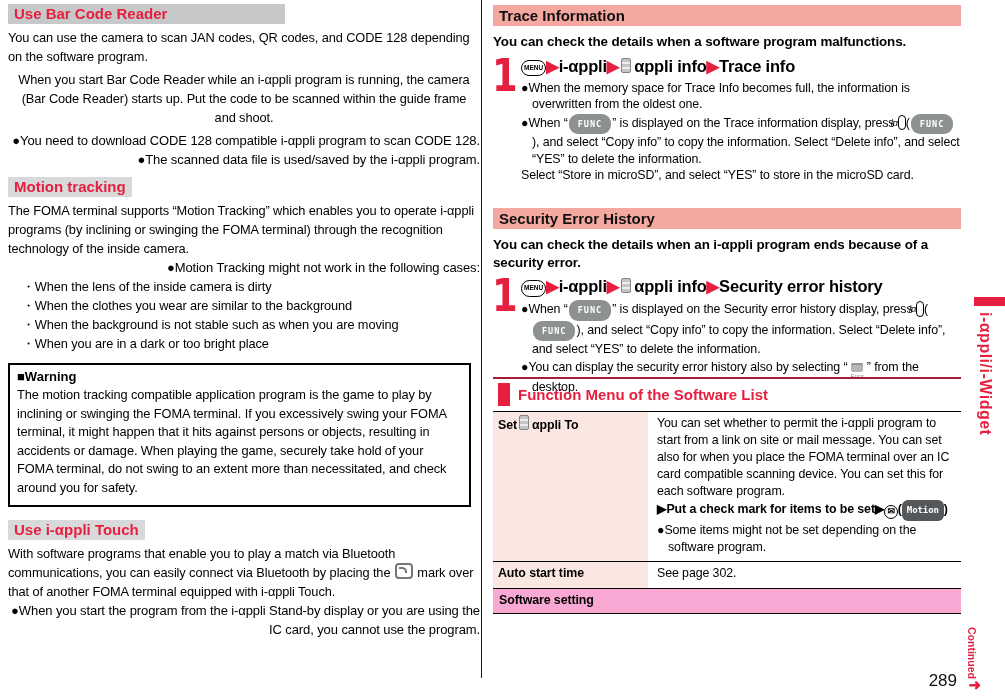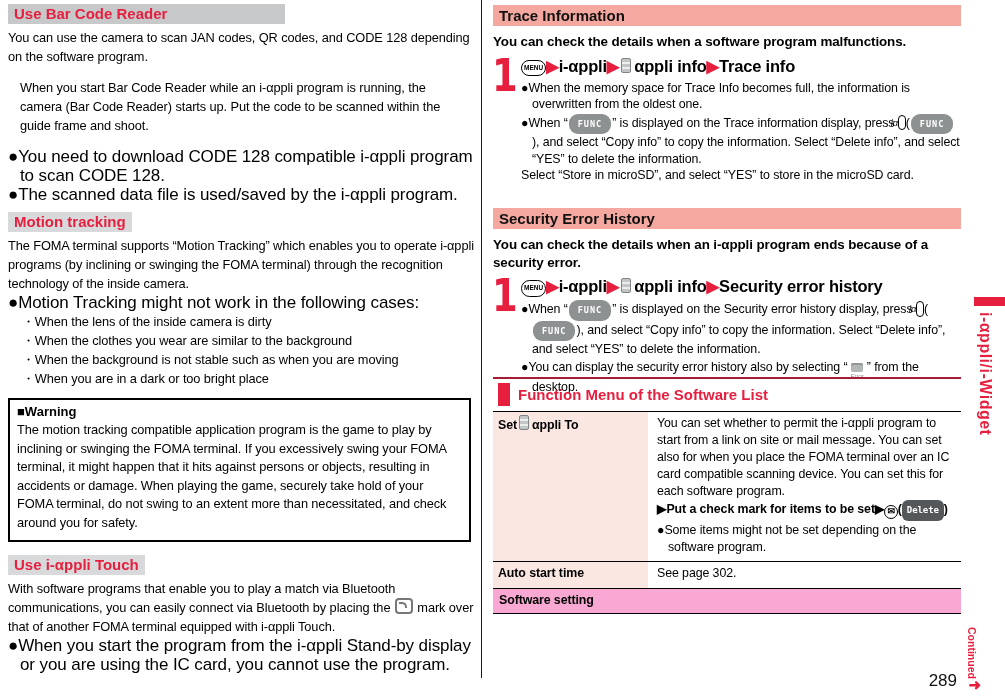--- a/index.html
+++ b/index.html
@@ -10,22 +10,22 @@
   
   .divider{position:absolute;left:481px;top:0;width:1px;height:678px;background:#1a1a1a;}
   .glyph{display:inline;}
   
   .left-col{position:absolute;left:8px;top:4px;width:472px;}
   .bar-main{background:#c7c8c9;color:#e71f3f;font-weight:bold;font-size:15px;
     padding:1px 6px 2px;width:277px;box-sizing:border-box;}
   .bar-sub{background:#d8d9da;color:#e71f3f;font-weight:bold;font-size:15px;
     padding:1px 6px 2px;display:inline-block;box-sizing:border-box;}
   .body-p{font-size:12.8px;line-height:19px;margin:4px 0 0;letter-spacing:-0.1px;}
-  .body-p.cont{margin:12px;}
-  .bullet{font-size:17px;line-height:19px;padding-left:12px;text-indent:-12px;letter-spacing:-0.1px;}
+  .body-p.cont{margin:4px;text-align:center;}
+  .bullet{font-size:13px;line-height:19px;padding-left:12px;text-indent:-12px;letter-spacing:-0.1px;text-align:right;}
   .subbullet{font-size:12.8px;line-height:19px;padding-left:27px;text-indent:-13px;letter-spacing:-0.1px;}
   .warning-box{border:2px solid #000;margin-top:10px;padding:3px 7px 8px;width:445px;}
   .warning-title{font-size:13px;font-weight:bold;line-height:18px;}
   .warning-body{font-size:12.8px;line-height:18.5px;letter-spacing:-0.1px;}
   .mt8{margin-top:8px;} .mt12{margin-top:13px;}
   .touch-mark{display:inline-block;width:14px;height:12px;border:2px solid #777;
     border-radius:4px;position:relative;vertical-align:-2px;margin:0 1px;}
   .touch-mark::after{content:"";position:absolute;left:2px;top:2px;width:6px;height:4px;
     border:2px solid #777;border-left:none;border-bottom:none;border-radius:0 5px 0 0;}
   
@@ -135,21 +135,21 @@
 
 <div class="sec" style="top:377px;">
   <div class="red-hr"></div>
   <div class="func-title">Function Menu of the Software List</div>
   <table class="fm">
     <tbody>
         <tr>
       <td class="lbl"><span>Set</span><span class="appli-icon"></span><span>αppli To</span></td>
       <td class="bod">
         <div>You can set whether to permit the i-αppli program to start from a link on site or mail message. You can set also for when you place the FOMA terminal over an IC card compatible scanning device. You can set this for each software program.</div>
-        <div class="action"><span class="arrow-k">▶</span><span>Put a check mark for items to be set</span><span class="arrow-k">▶</span><span class="key key-mail">✉</span><span>(</span><span class="finish-badge">Delete</span><span>)</span></div>
+        <div class="action"><span class="arrow-k">▶</span><span>Put a check mark for items to be set</span><span class="arrow-k">▶</span><span class="key key-mail">✉</span><span>(</span><span class="finish-badge">Motion</span><span>)</span></div>
         <div class="sbul"><span class="glyph">●</span><span class="in">Some items might not be set depending on the software program.</span></div>
       </td>
     </tr>
     <tr>
       <td class="lbl">Auto start time</td>
       <td class="bod">See page 302.</td>
     </tr>
     <tr>
       <td class="full" colspan="2">Software setting</td>
     </tr>

